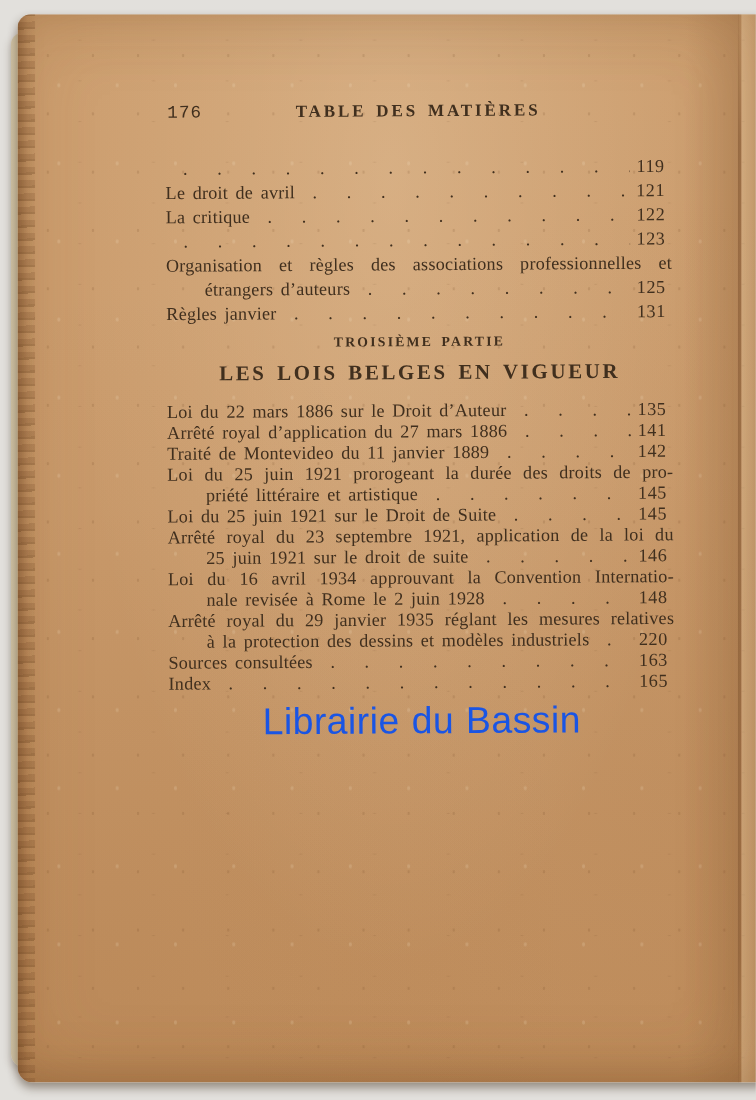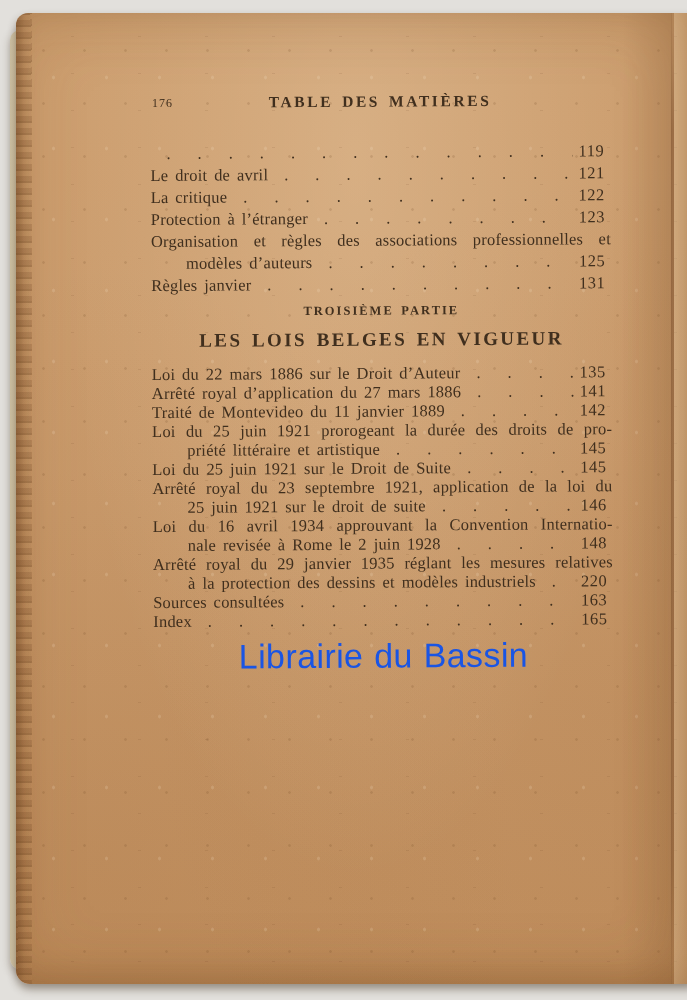--- a/index.html
+++ b/index.html
@@ -64,21 +64,21 @@
     pointer-events:none;z-index:2;}
 
   .content{
     position:absolute;left:134px;top:80px;width:460px;z-index:3;
     color:var(--ink,#402f1e);font-size:16.5px;
     transform:rotate(-0.35deg);transform-origin:0 0;
     letter-spacing:.2px;word-spacing:2.5px;
   }
 
   .hdr{display:flex;align-items:baseline;line-height:20px;height:20px;}
-  .hdr .pgnum{position:absolute;left:2px;font-size:12px;letter-spacing:1px;}
+  .hdr .pgnum{position:absolute;left:2px;font-size:16px;letter-spacing:1px;font-family:Liberation Mono, monospace;}
   .hdr .hdr-title{flex:1;text-align:center;font-weight:bold;font-size:15.5px;letter-spacing:2.6px;}
 
   .toc{display:block;}
   .toc-a{margin-top:30px;}
   .toc-a .line{line-height:22px;}
   .toc-b .line{line-height:19px;}
   .entry{display:block;}
   .line{display:block;}
   .line.full{text-align:justify;text-align-last:justify;}
   .line.last{display:flex;align-items:baseline;}
@@ -134,29 +134,28 @@
           </div>
           <div class="entry">
             <div class="line last">
               <span class="txt">La critique</span>
               <span class="dots">..................................</span>
               <span class="pg">122</span>
             </div>
           </div>
           <div class="entry">
             <div class="line last">
-              <span class="txt">Protection à l’étranger</span>
               <span class="dots">..................................</span>
               <span class="pg">123</span>
             </div>
           </div>
           <div class="entry">
             <div class="line full">Organisation et règles des associations professionnelles et</div>
             <div class="line last cont">
-              <span class="txt">modèles d’auteurs</span>
+              <span class="txt">étrangers d’auteurs</span>
               <span class="dots">..................................</span>
               <span class="pg">125</span>
             </div>
           </div>
           <div class="entry">
             <div class="line last">
               <span class="txt">Règles janvier</span>
               <span class="dots">..................................</span>
               <span class="pg">131</span>
             </div>

